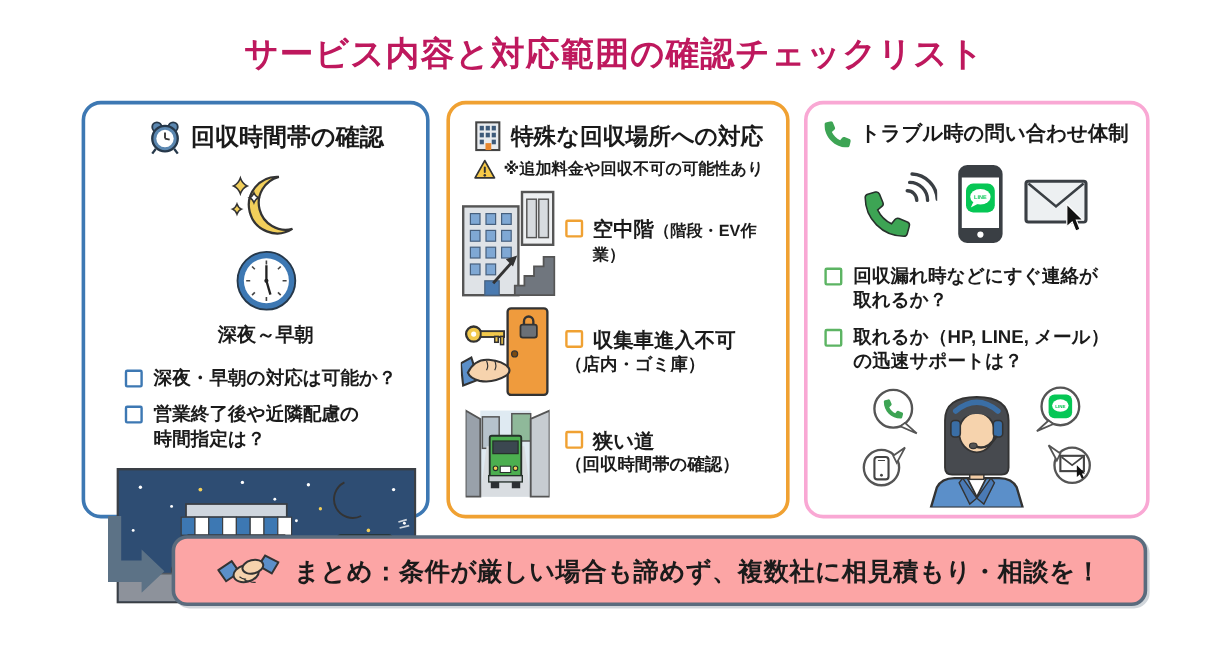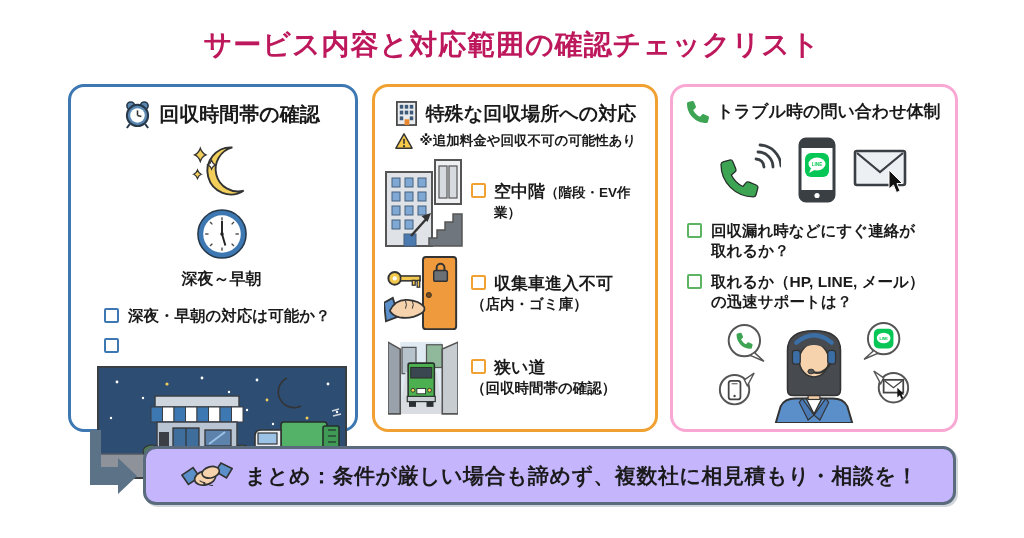--- a/index.html
+++ b/index.html
@@ -44,21 +44,21 @@
   .p2-note-inline { font-size:13.5px; font-weight:bold; line-height:1.5; }
   .p2-note { font-size:14.5px; font-weight:bold; line-height:1.4; }
 
   .support-icons { display:flex; align-items:center; justify-content:center; gap:16px; margin-top:12px; height:70px; }
   .panel-green .checklist { margin-left:14px; }
   .operator-svg { display:block; margin:8px auto 0; }
 
   .flow-arrow { position:absolute; left:90px; top:430px; }
 
   .summary { position:absolute; left:143px; top:446px; width:813px; height:59px;
-             border:3px solid #5a6b7d; border-radius:13px; background:#c4b5fd;
+             border:3px solid #5a6b7d; border-radius:13px; background:#fca5a5;
              display:flex; align-items:center; justify-content:center; gap:12px;
              box-shadow:2px 2px 0 rgba(90,107,125,0.28); }
   .summary-text { font-size:21px; font-weight:bold; letter-spacing:0.5px; }
 </style>
 </head>
 <body>
 
 <div class="canvas">
 
   <div class="title">サービス内容と対応範囲の確認チェックリスト</div>
@@ -105,20 +105,22 @@
       <span class="time-label">深夜～早朝</span>
     </div>
 
     <div class="checklist">
       <div class="check">
         <span class="cb cb-blue"></span>
         <span class="check-text">深夜・早朝の対応は可能か？</span>
       </div>
       <div class="check">
         <span class="cb cb-blue"></span>
+        <span class="check-text">営業終了後や近隣配慮の
+時間指定は？</span>
       </div>
     </div>
 
     <svg class="night-svg" width="250" height="113" viewBox="0 0 250 113">
       <rect x="1" y="1" width="248" height="111" fill="#2e4d73" stroke="#3a3f45" stroke-width="2"></rect>
       <rect x="2" y="88" width="246" height="23" fill="#8d929b"></rect>
       <line x1="2" y1="88" x2="248" y2="88" stroke="#555a61" stroke-width="1.5"></line>
       <g fill="#ffffff">
         <circle cx="20" cy="16" r="1.4"></circle>
           <circle cx="46" cy="32" r="1.2"></circle>

